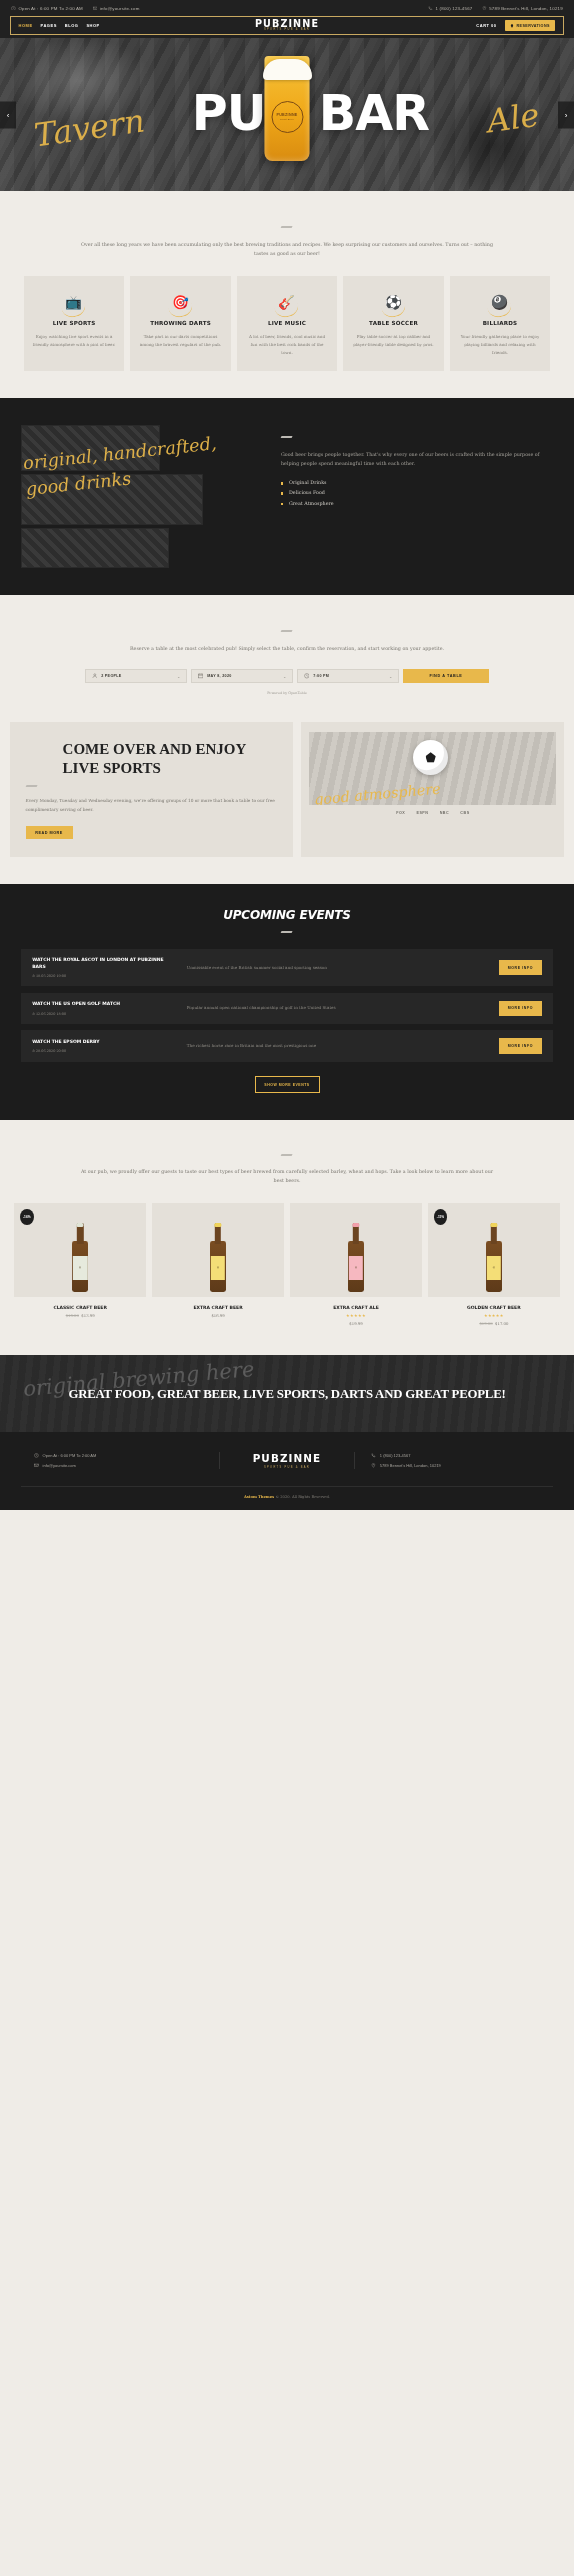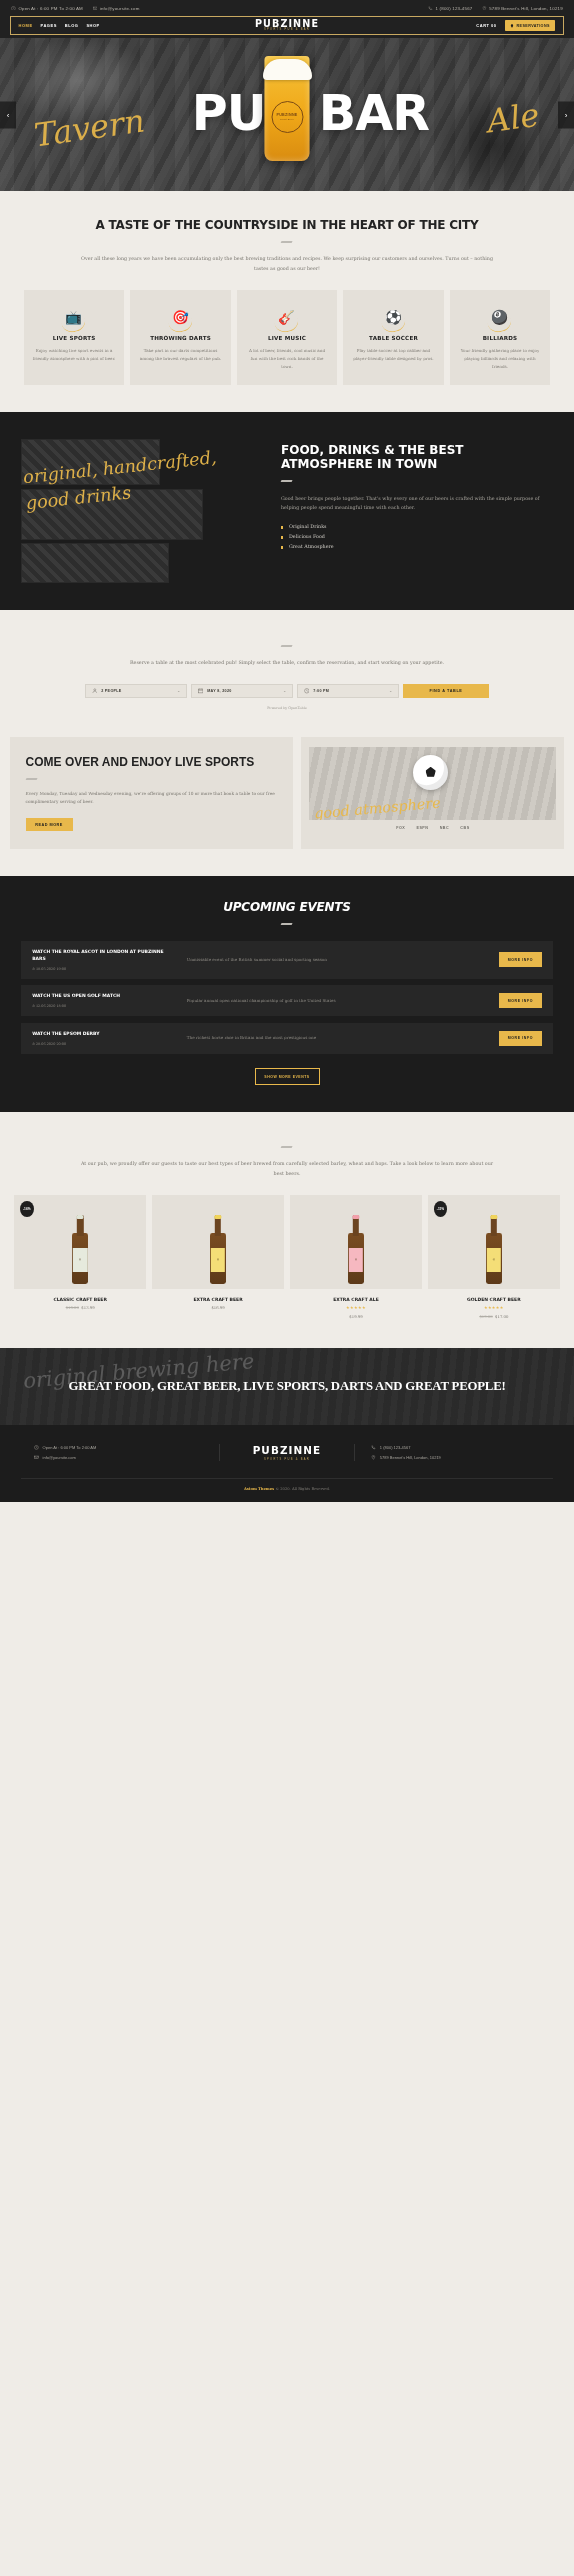--- a/index.html
+++ b/index.html
@@ -228,23 +228,23 @@
     text-align:center; font-size:3.4px; color:#a09d96; margin-top: 8px;
     font-family:"DejaVu Serif", serif;
   }
 
   
   .sports { display:flex; gap: 8px; padding: 0 9.6px 27px; }
   .sports-copy {
     flex:1; background:#e4e0d9; padding: 17.6px 16px;
   }
   .sports-h {
-    font-family:Liberation Sans, sans-serif;
-    font-size: 12px; font-weight:700; text-transform:uppercase;
-    line-height:1.25; color:#232323;
+    font-family:Liberation Serif, serif;
+    font-size: 15px; font-weight:700; text-transform:uppercase;
+    line-height:1.25; color:#232323;margin-left:37px;
   }
   .sports-p {
     font-family:"DejaVu Serif", serif;
     font-size: 4.3px; line-height: 2; color:#7c7972; margin-top: 9.6px;
   }
   .btn-dark {
     display:inline-block; margin-top: 11.2px;
     background:#e8b84b; color:#1d1d1d;
     font-size:3.8px; font-weight:700; letter-spacing:0.5px;
     text-transform:uppercase; padding: 4.8px 9.6px; cursor:pointer;
@@ -481,21 +481,20 @@
       <div class="beer-badge">
         <span>PUBZINNE</span>
         <span class="bb-sub">Craft Beer</span>
       </div>
     </div>
     <div class="hero-arrow l">‹</div>
     <div class="hero-arrow r">›</div>
   </div>
 
   <div class="section">
-    <div class="sec-title">A TASTE OF THE COUNTRYSIDE IN THE HEART OF THE CITY</div>
     <div class="divider"></div>
     <div class="lede">Over all these long years we have been accumulating only the best brewing traditions and recipes. We keep surprising our customers and ourselves. Turns out – nothing tastes as good as our beer!</div>
 
     <div class="features">
       <div class="fcard">
         <div class="fcard-ico">📺</div>
         <div class="fcard-title">LIVE SPORTS</div>
         <div class="fcard-text">Enjoy watching live sport events in a friendly atmosphere with a pint of beer.</div>
       </div>
       <div class="fcard">
@@ -523,21 +522,20 @@
 
   <div class="dark">
     <div class="food">
       <div class="food-imgs">
         <div class="fimg a"></div>
         <div class="fimg b"></div>
         <div class="fimg c"></div>
         <div class="food-script">original, handcrafted, good drinks</div>
       </div>
       <div class="food-copy">
-        <div class="food-h">FOOD, DRINKS &amp; THE BEST ATMOSPHERE IN TOWN</div>
         <div class="divider left"></div>
         <div class="food-p">Good beer brings people together. That's why every one of our beers is crafted with the simple purpose of helping people spend meaningful time with each other.</div>
         <ul class="food-list">
           <li>Original Drinks</li>
           <li>Delicious Food</li>
           <li>Great Atmosphere</li>
         </ul>
       </div>
     </div>
   </div>

